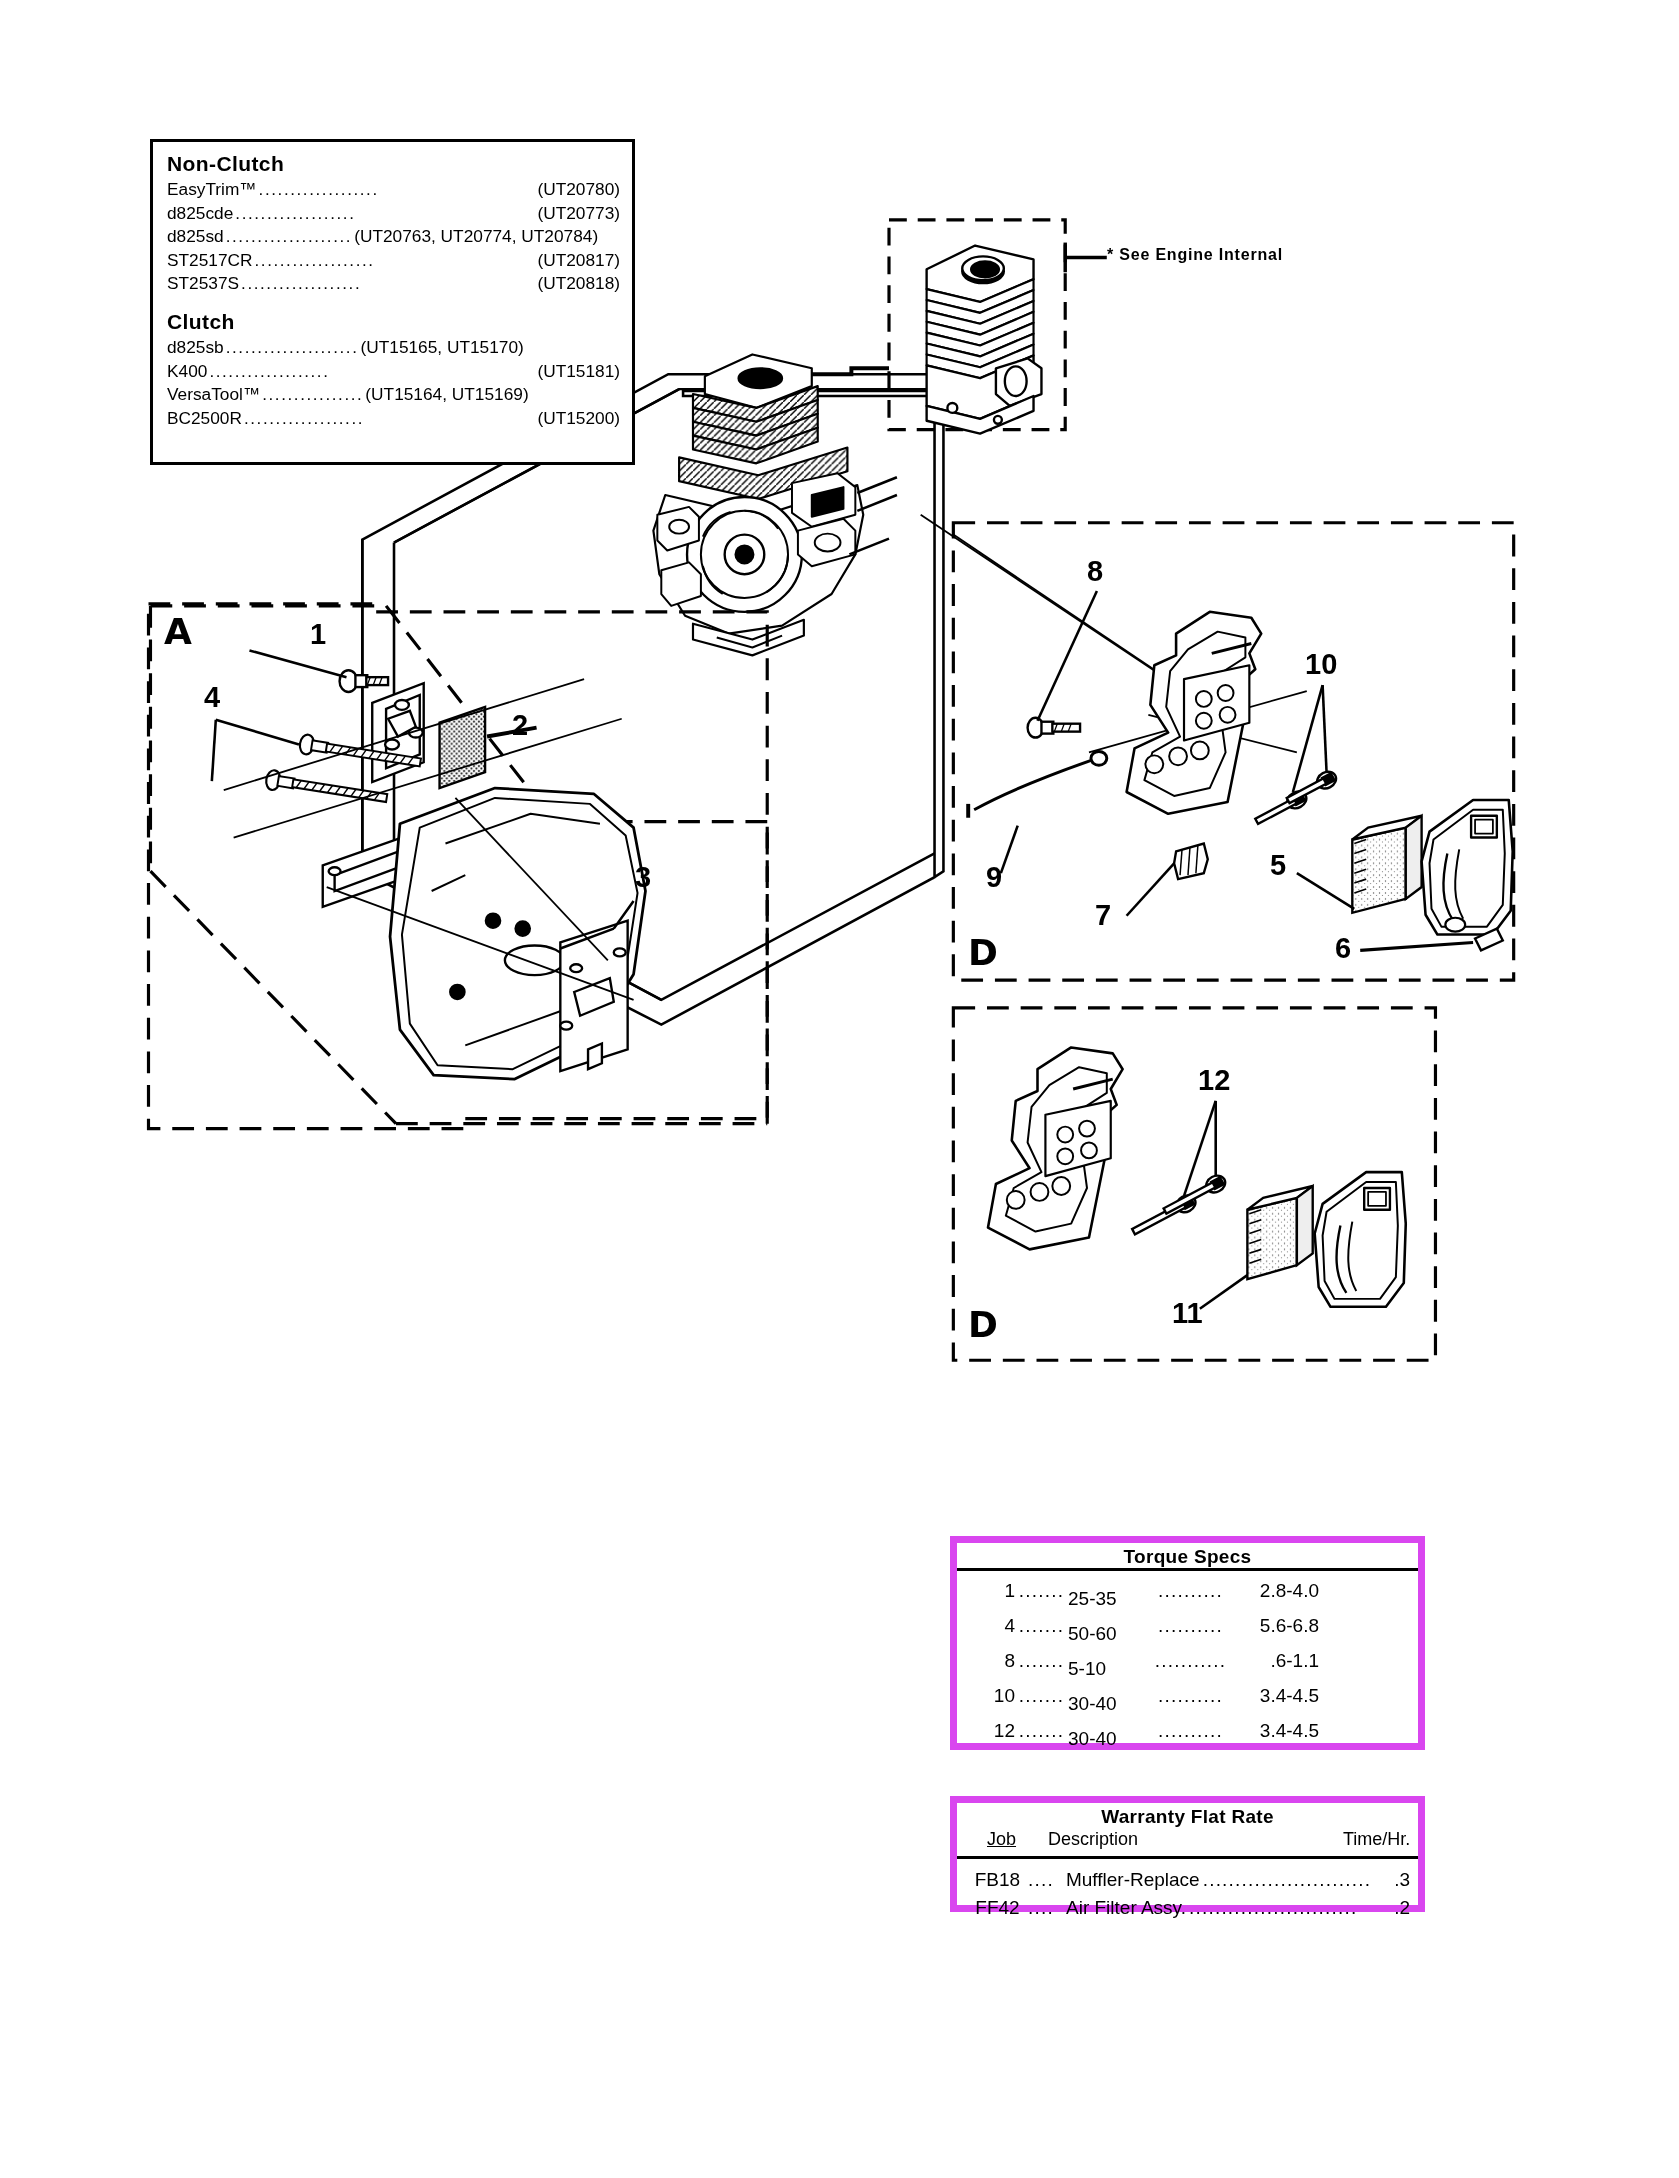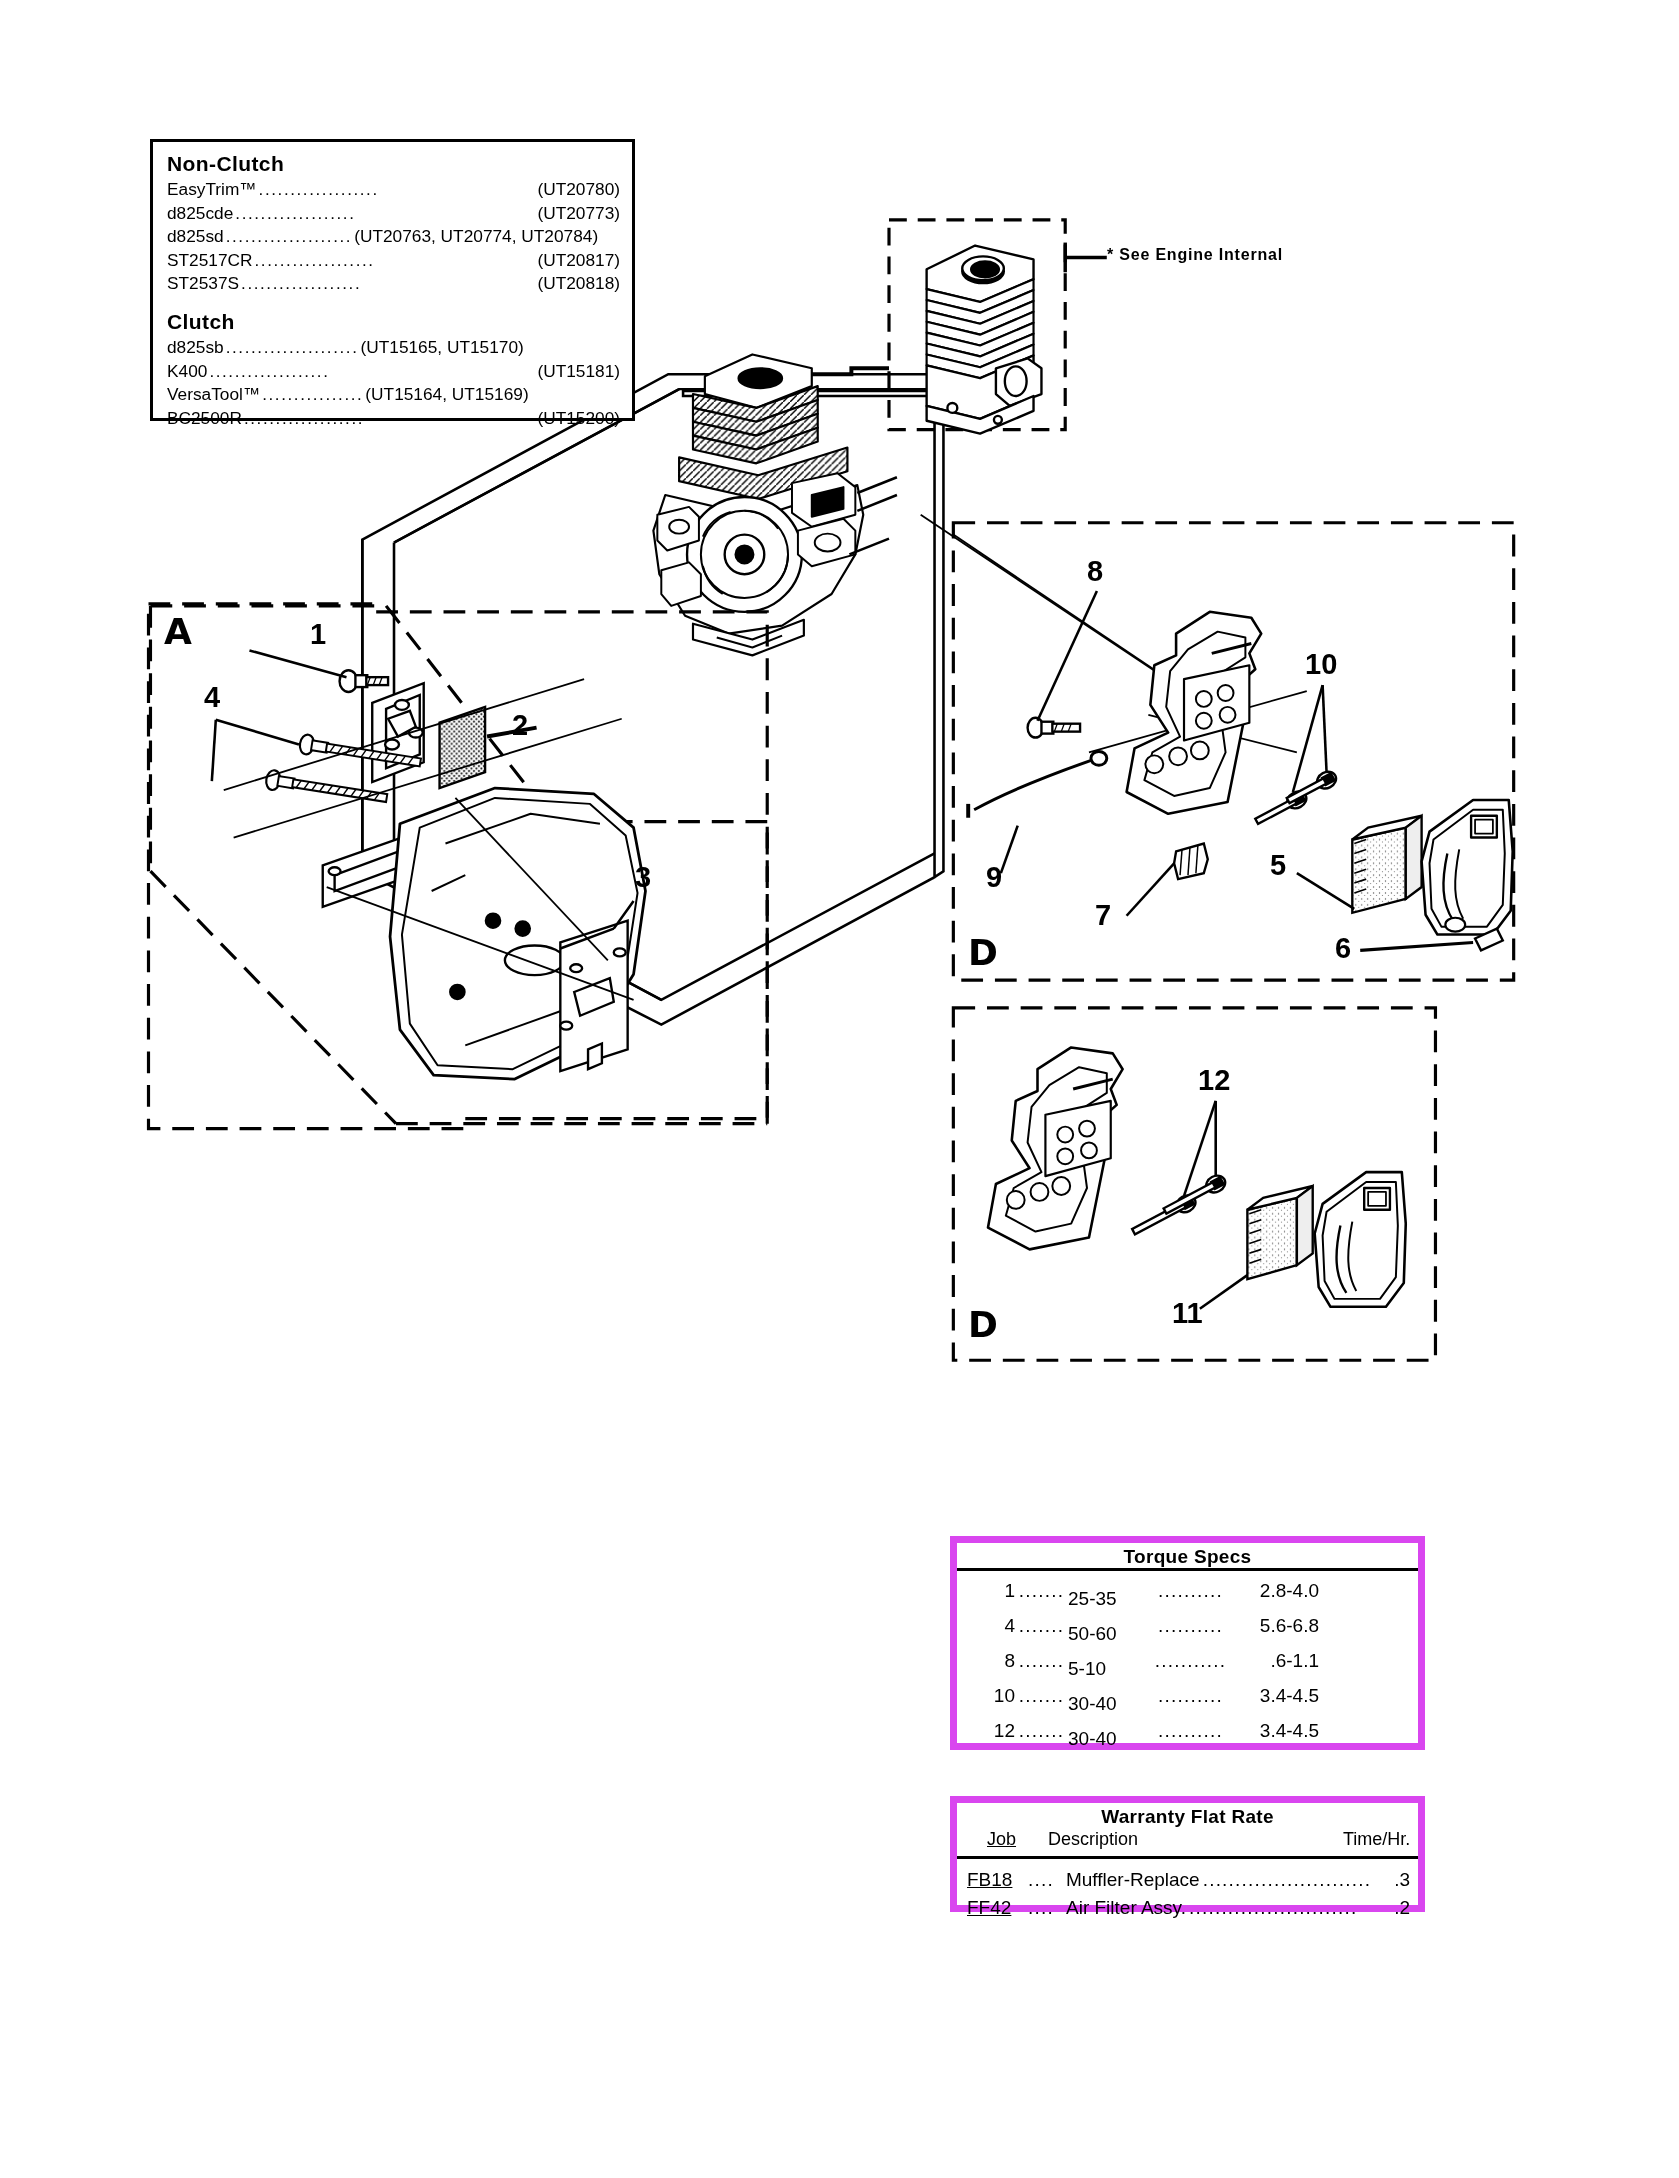--- a/index.html
+++ b/index.html
@@ -18,21 +18,21 @@
   #sheet {
     position: absolute;
     left: 0; top: 0;
     width: 1679px; height: 2178px;
   }
 
   
   #model-legend {
     position: absolute;
     left: 150px; top: 139px;
-    width: 485px; height: 282px;
+    width: 485px; height: 326px;
     border: 3px solid #000;
     background: #fff;
     padding: 9px 12px 6px 14px;
   }
   .legend-head {
     font-weight: bold;
     font-size: 21px;
     letter-spacing: 0.4px;
     line-height: 1.25;
     margin: 0 0 1px 0;
@@ -125,21 +125,21 @@
   .c-nm { width: 91px; text-align: right; }
   .c-loctite { width: 99px; text-align: center; }
 
   .wrow {
     display: flex;
     font-size: 19px;
     line-height: 1.45;
     white-space: nowrap;
     padding-left: 10px;
   }
-  .w-job { width: 61px; text-align: left; text-decoration: underline; }
+  .w-job { width: 61px; text-align: center; }
   .w-dots1 { width: 38px; letter-spacing: 1.2px; }
   .w-desc { flex: 0 0 auto; }
   .w-dots2 { flex: 1 1 auto; overflow: hidden; letter-spacing: 1.2px; padding: 0 3px; }
   .w-time { width: 44px; text-align: right; padding-right: 8px; }
 
   svg { position: absolute; left: 0; top: 0; }
 </style>
 </head>
 <body>
 

